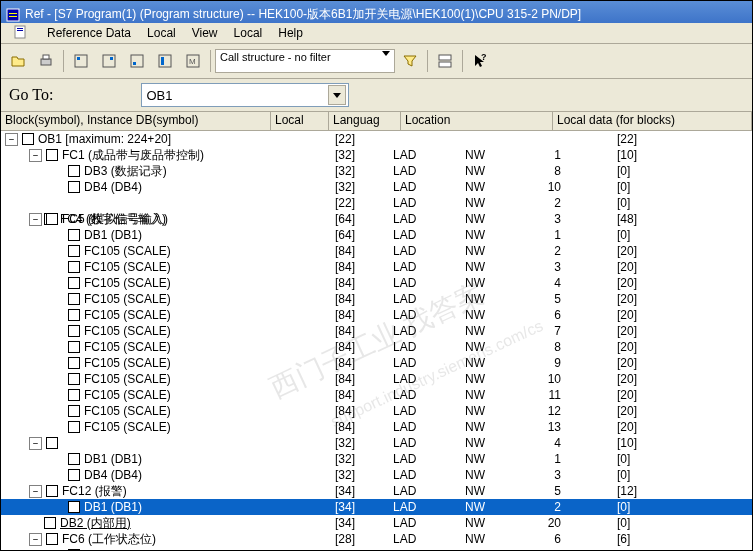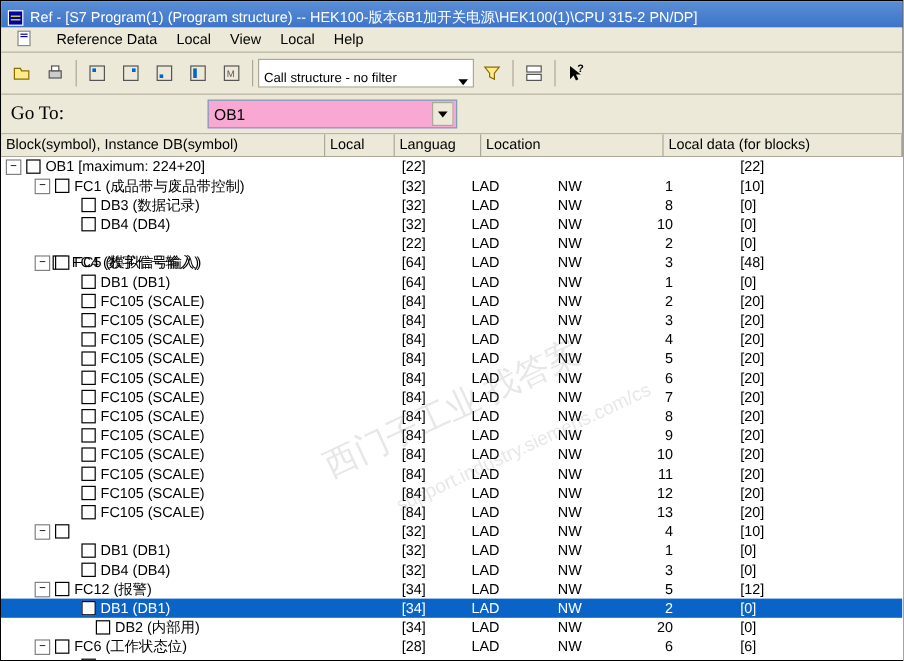--- a/index.html
+++ b/index.html
@@ -5,24 +5,24 @@
 html,body{margin:0;padding:0;font-family:"Microsoft YaHei",Tahoma,sans-serif;font-size:12px;background:#fff;color:#000;overflow:hidden}
 .window{width:753px;height:551px;display:flex;flex-direction:column;background:#fff;border:1px solid #000;box-sizing:border-box}
 .titlebar{height:22px;background:linear-gradient(#5a8ed6,#3e74c9);color:#fff;display:flex;align-items:flex-end;padding:0 4px;font-size:12px}
 .titlebar .ticon{width:16px;height:16px;margin-right:4px;display:inline-flex;align-items:center;justify-content:center}
 .menubar{height:20px;background:#ece9d8;border-bottom:1px solid #aca899;display:flex;align-items:center;padding:0 4px}
 .menubar span{padding:1px 8px;cursor:default}
 .menubar .ticon{width:16px;height:16px;margin-right:2px}
 .toolbar{height:30px;background:#ece9d8;border-bottom:1px solid #aca899;display:flex;align-items:center;padding:2px 4px;gap:2px}
 .tbtn{width:24px;height:24px;border:1px solid transparent;display:flex;align-items:center;justify-content:center;cursor:default}
 .tsep{width:1px;height:22px;background:#aca899;margin:0 2px}
-.tcombo{height:20px;border:1px solid #aca899;background:#fff;padding:1px 4px;font-size:11px;display:flex;align-items:flex-end;min-width:170px;justify-content:space-between}
+.tcombo{height:20px;border:1px solid #aca899;background:#fff;padding:1px 4px;font-size:11px;display:flex;align-items:flex-start;min-width:170px;justify-content:space-between}
 .goto{height:28px;background:#ece9d8;border-bottom:1px solid #aca899;display:flex;align-items:center;padding:2px 8px;gap:20px}
 .goto-label{font-size:16px;font-family:"Times New Roman",serif}
-.goto-combo{height:22px;border:1px solid #7f9db9;background:#f9a8d4;width:200px;display:flex;align-items:center;justify-content:space-between;padding:0 2px 0 4px;font-size:13px;margin-left:100px}
+.goto-combo{height:22px;border:1px solid #7f9db9;background:#ffffff;width:200px;display:flex;align-items:center;justify-content:space-between;padding:0 2px 0 4px;font-size:13px;margin-left:68px}
 .goto-combo .dd{width:16px;height:18px;background:#ece9d8;border:1px solid #aca899;display:flex;align-items:center;justify-content:center}
 .hdr{height:18px;background:#ece9d8;border-bottom:1px solid #aca899;display:flex;font-size:12px}
 .hdr div{border-right:1px solid #aca899;padding:1px 4px;box-sizing:border-box;overflow:hidden;white-space:nowrap}
 .col-block{width:270px}
 .col-local{width:58px}
 .col-lang{width:72px}
 .col-loc{width:152px}
 .col-locdata{flex:1}
 .grid{flex:1;overflow:auto;background:#fff}
 .row{height:16px;display:flex;align-items:center;font-family:"MS Sans Serif",Tahoma,sans-serif;font-size:12px;white-space:nowrap}
@@ -488,21 +488,21 @@
         </div>
         <div class="cell-local">[34]</div>
         <div class="cell-lang">LAD</div>
         <div class="cell-loc">
           <span class="nw">NW</span>
           <span class="num">2</span>
         </div>
         <div class="cell-locdata">[0]</div>
       </div>
       <div class="row">
-        <div class="cell-block" style="padding-left: 64px;">
+        <div class="cell-block" style="padding-left: 28px; text-decoration: underline;">
           <span class="exp blank"></span>
           <span class="box"></span>
           <span>DB2 (内部用)</span>
         </div>
         <div class="cell-local">[34]</div>
         <div class="cell-lang">LAD</div>
         <div class="cell-loc">
           <span class="nw">NW</span>
           <span class="num">20</span>
         </div>

